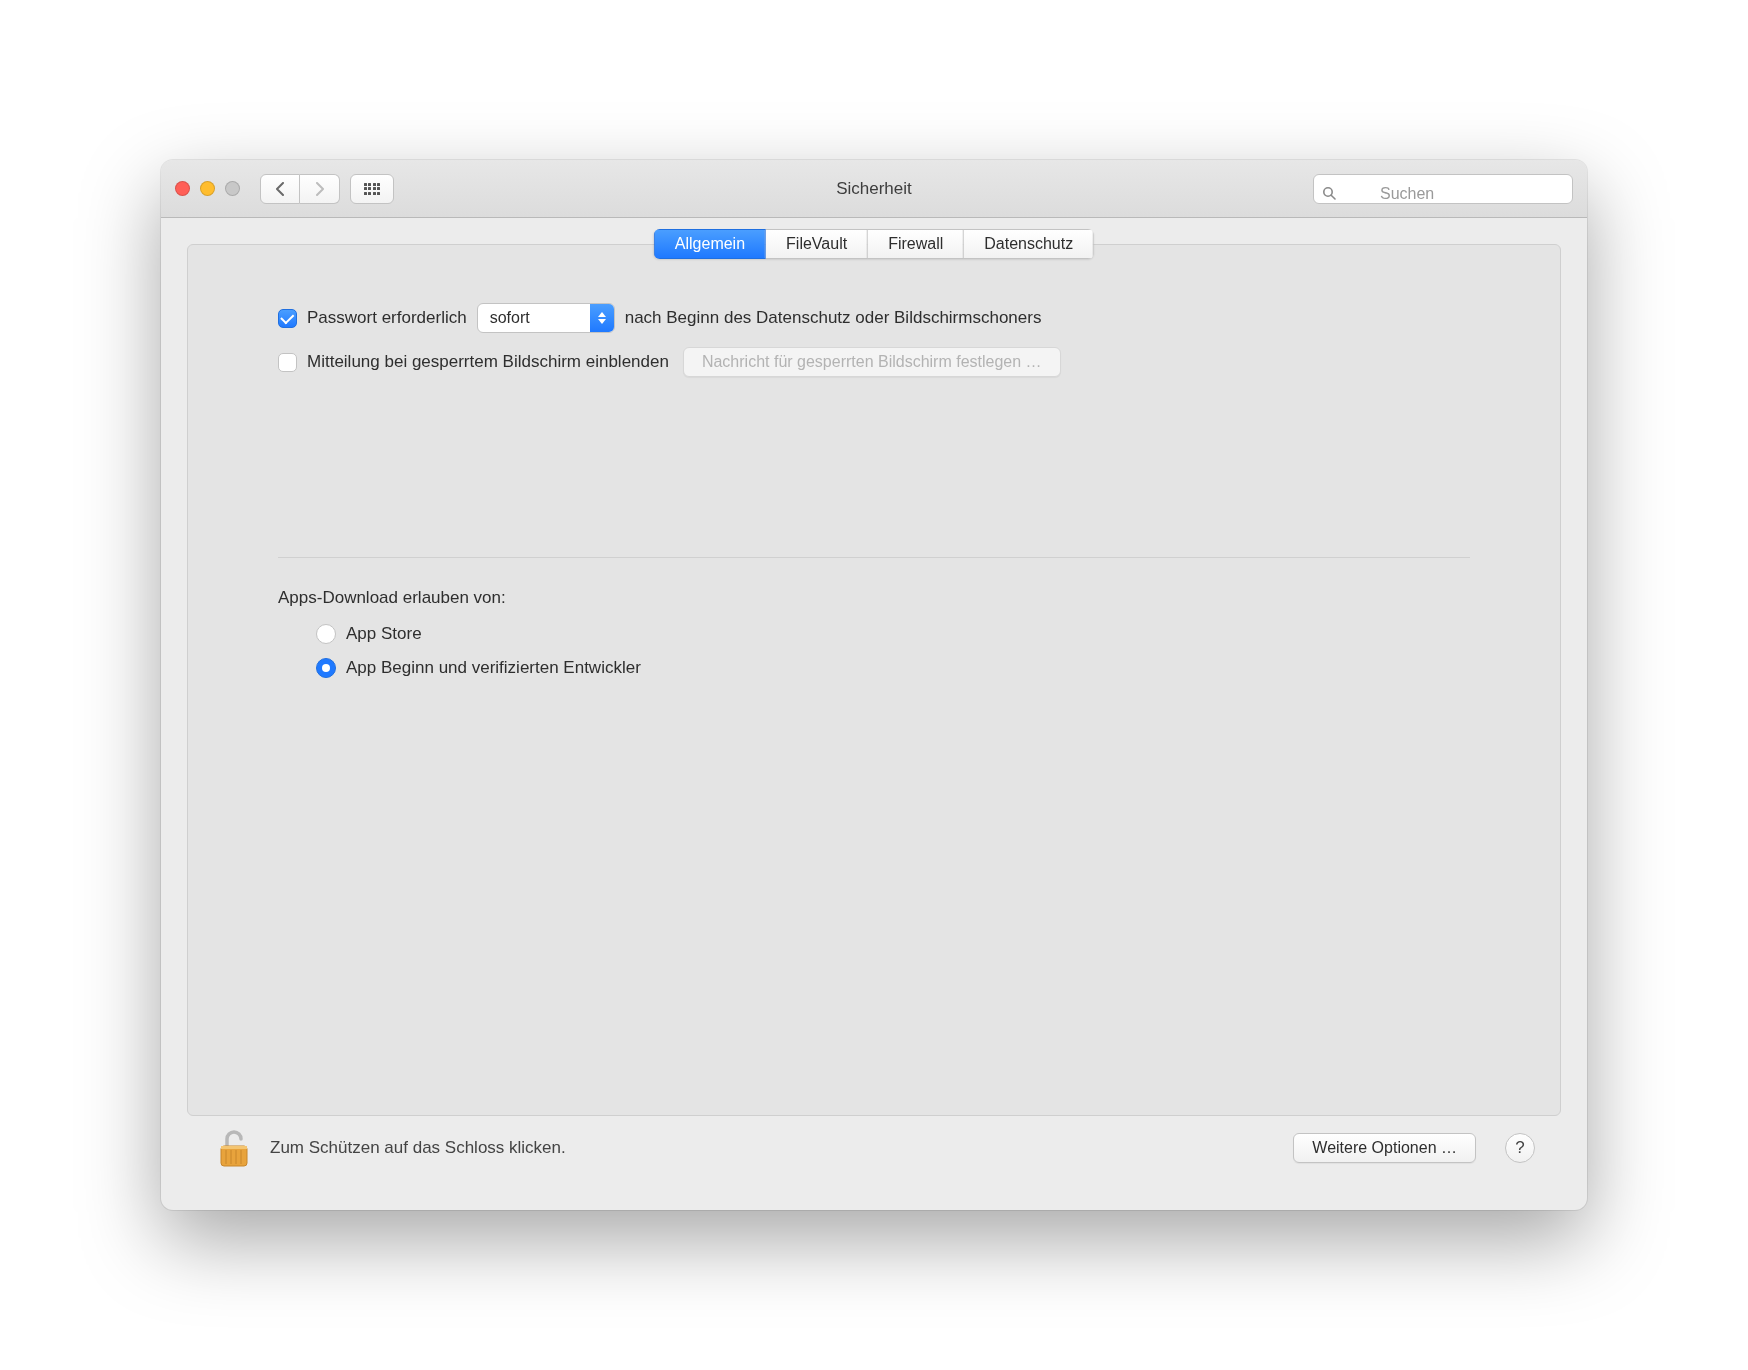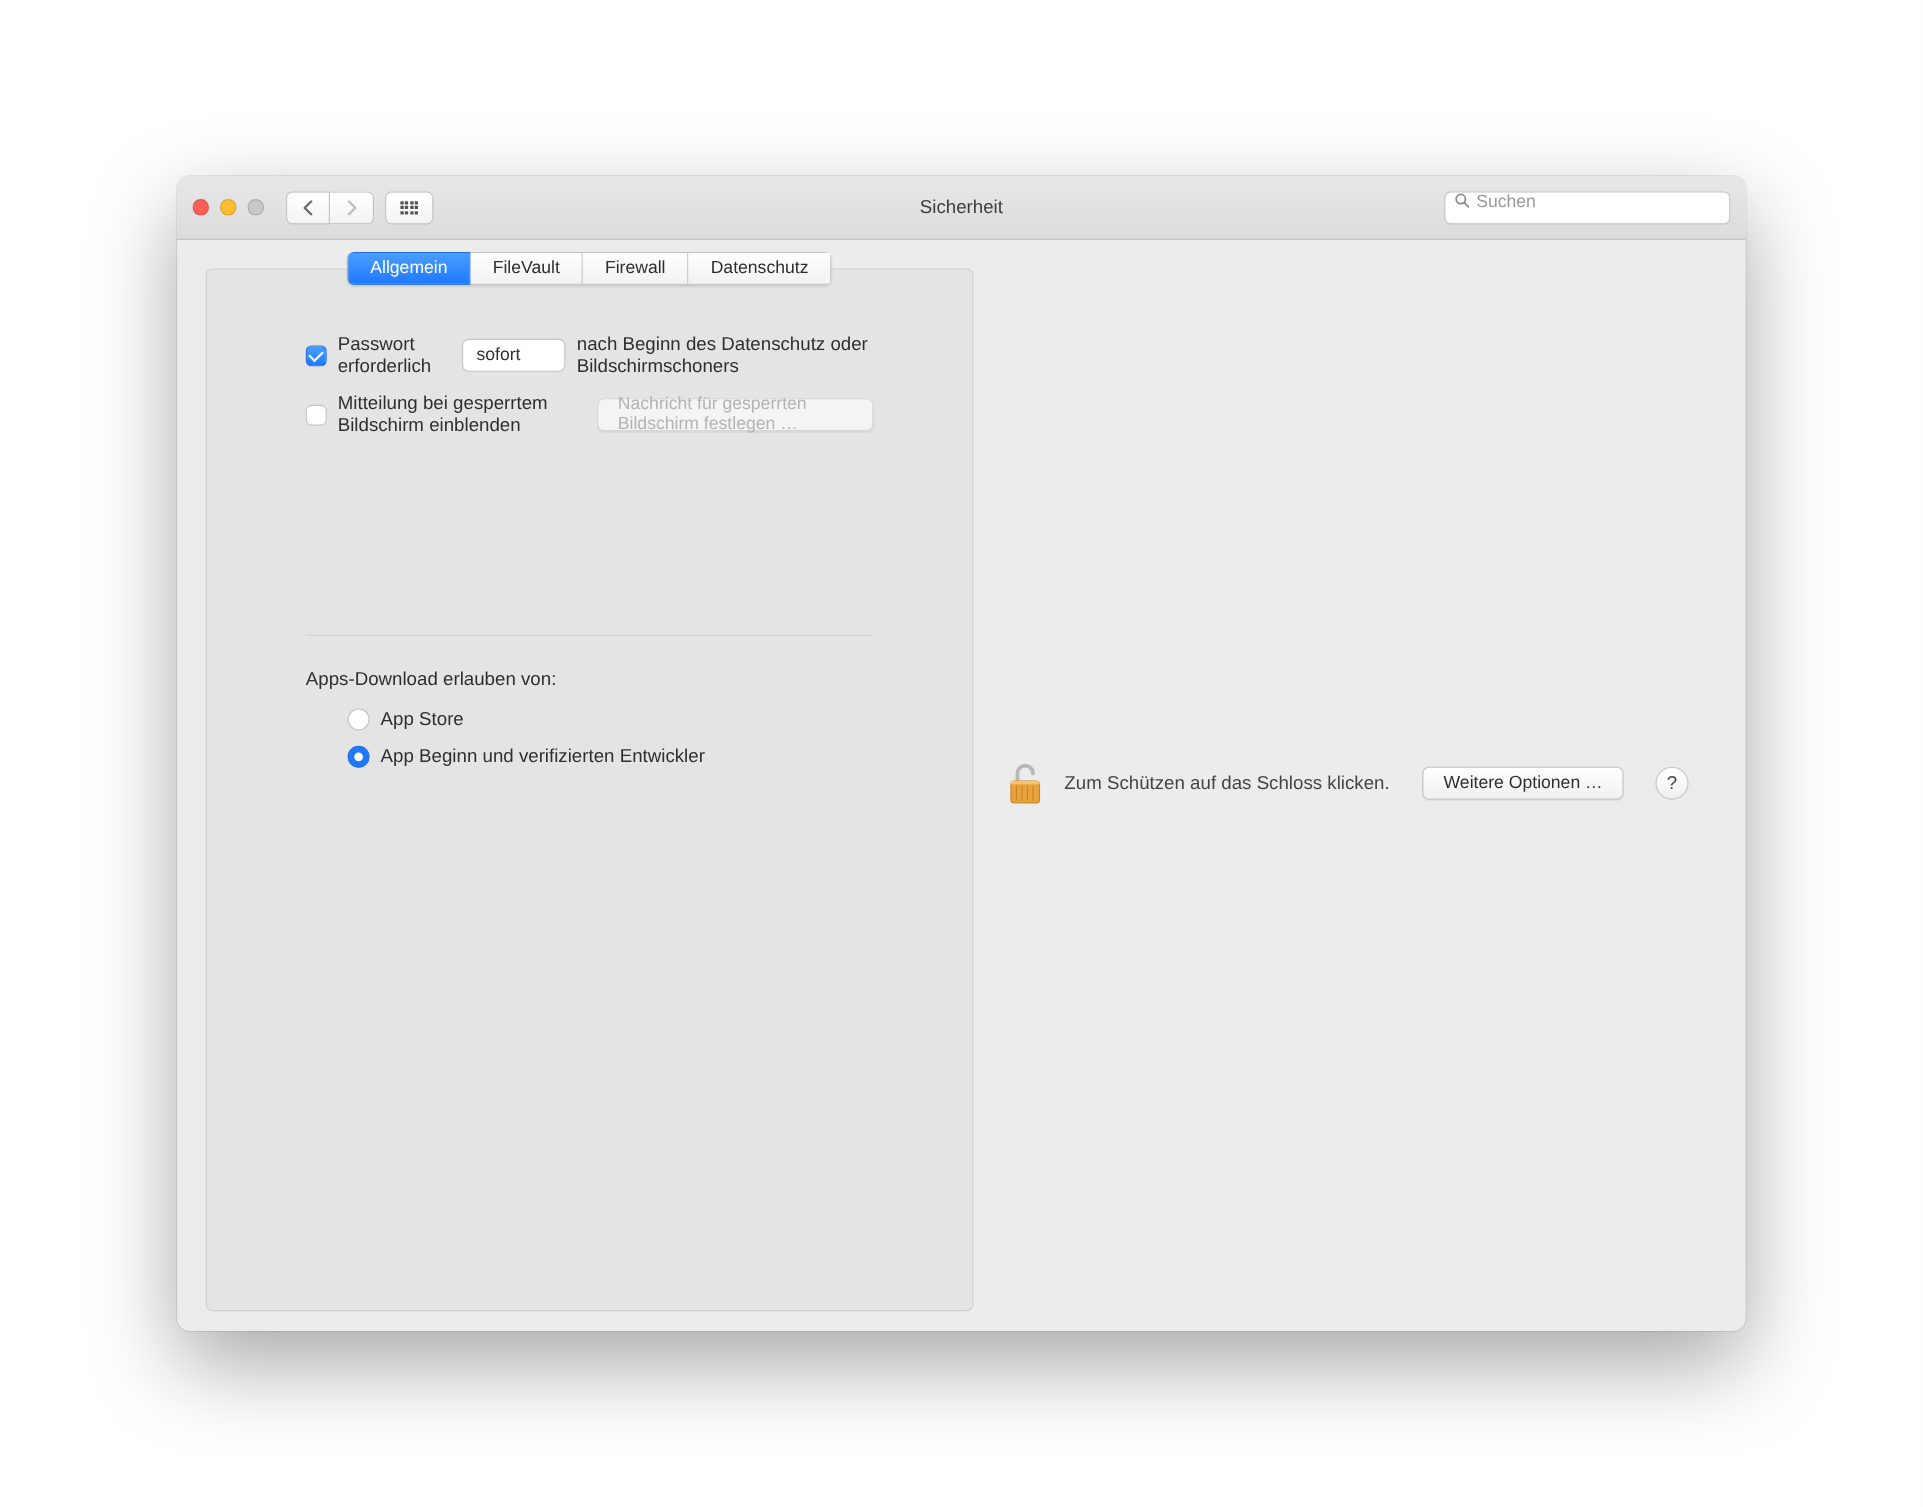--- a/index.html
+++ b/index.html
@@ -61,35 +61,36 @@
   .title {
     position: absolute; left: 0; right: 0; text-align: center;
     font-size: 17px; color: #3d3d3d; pointer-events: none;
   }
   .search-wrap {
     margin-left: auto;
     width: 260px; height: 30px;
     background: #ffffff;
     border: 1px solid #c3c3c3;
     border-radius: 6px;
-    display: flex; align-items: flex-start;
+    display: flex; align-items: flex-end;
     padding: 0 8px;
+    gap: 38px;
   }
   .search-wrap input {
     border: none; outline: none; background: transparent;
     font-size: 16px; width: 100%; color: #444;
   }
   .search-wrap input::placeholder { color: #9a9a9a; }
   .search-icon { color: #888; margin-right: 6px; font-size: 15px; }
 
   
   .content-wrap {
     flex: 1;
     padding: 26px 26px 18px 26px;
-    display: flex; flex-direction: row;
+    display: flex; flex-direction: column;
   }
   .panel {
     flex: 1;
     background: #e4e4e4;
     border: 1px solid #cfcfcf;
     border-radius: 6px;
     position: relative;
     padding-top: 0;
   }
   .tabs {

